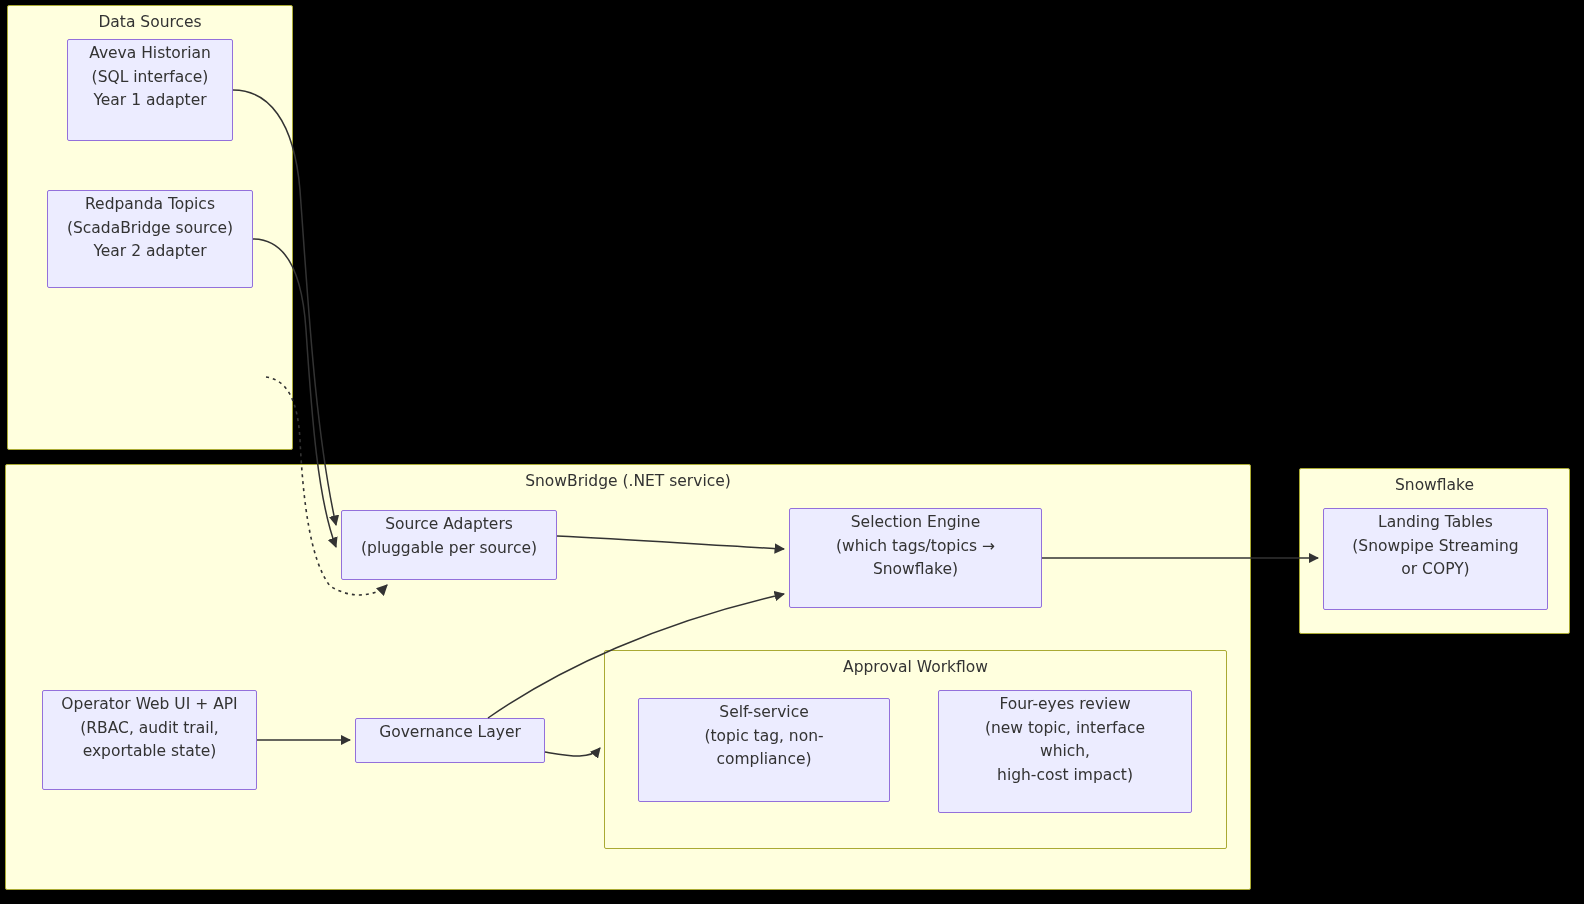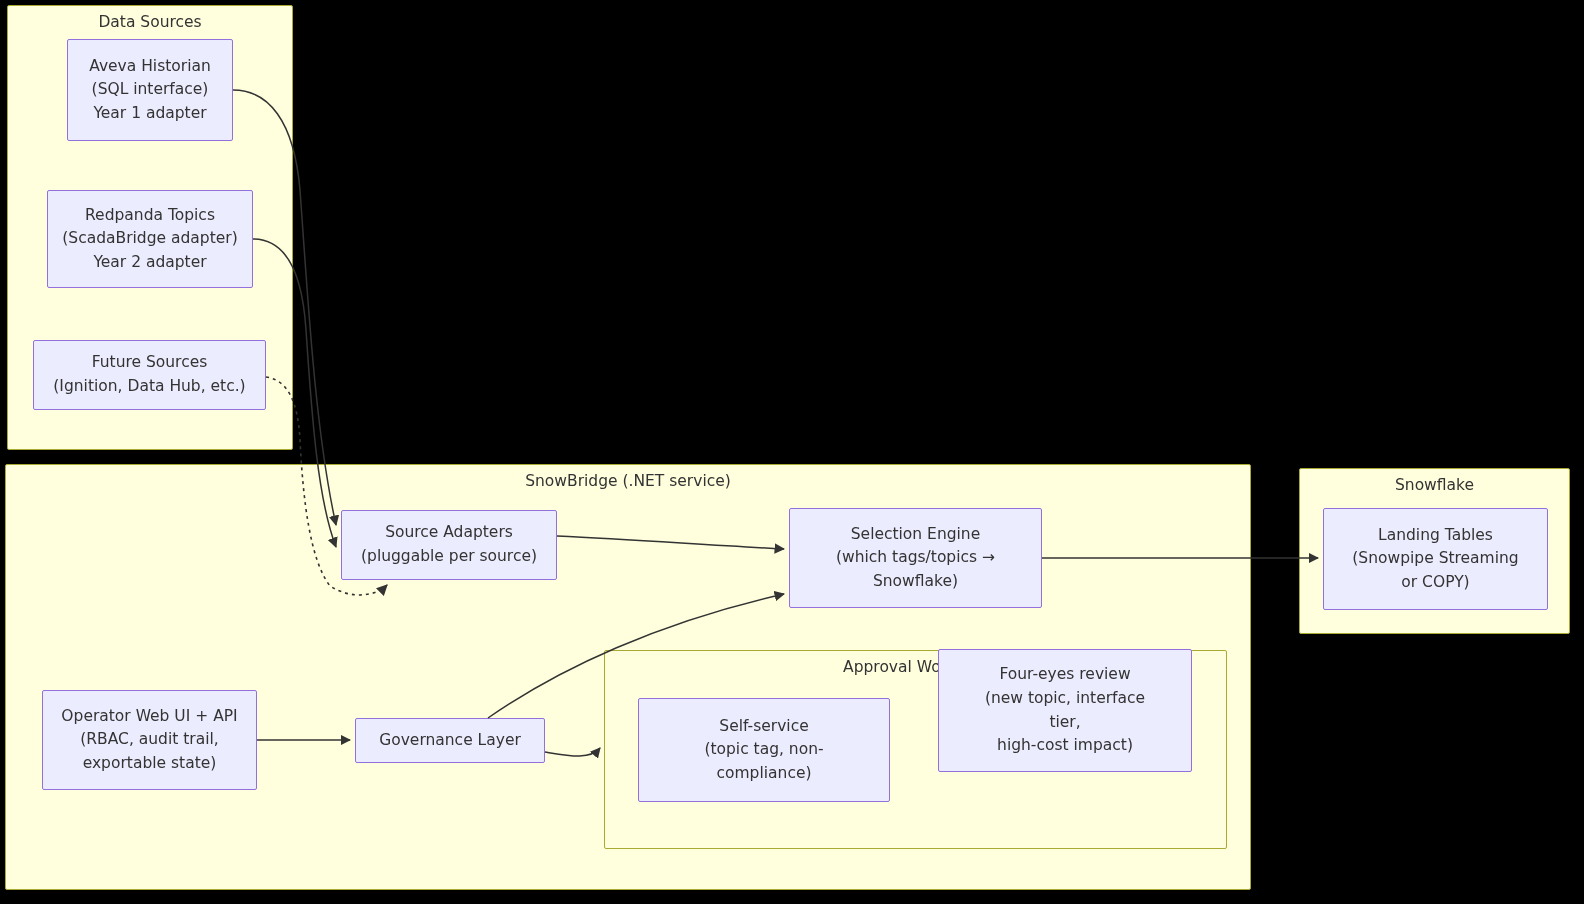--- a/index.html
+++ b/index.html
@@ -38,21 +38,21 @@
     white-space: nowrap;
   }
   
   .node {
     position: absolute;
     background: #ececff;
     border: 1.3px solid #9370db;
     border-radius: 2px;
     box-sizing: border-box;
     display: flex;
-    align-items: center;
+    align-items: flex-start;
     justify-content: center;
     text-align: center;
     color: #333333;
     font-size: 15.5px;
     line-height: 1.52;
     padding: 2px 6px;
   }
   .node .lines {
     width: 100%;
   }
@@ -92,31 +92,25 @@
     <span class="lines">
       <span class="ln">Aveva Historian</span>
       <span class="ln">(SQL interface)</span>
       <span class="ln">Year 1 adapter</span>
     </span>
   </div>
 
   <div class="node" style="left:47px; top:190px; width:206px; height:98px;">
     <span class="lines">
       <span class="ln">Redpanda Topics</span>
-      <span class="ln">(ScadaBridge adapter)</span>
+      <span class="ln">(ScadaBridge source)</span>
       <span class="ln">Year 2 adapter</span>
     </span>
   </div>
 
-  <div class="node" style="left:33px; top:340px; width:233px; height:70px;">
-    <span class="lines">
-      <span class="ln">Future Sources</span>
-      <span class="ln">(Ignition, Data Hub, etc.)</span>
-    </span>
-  </div>
 
   <div class="cluster" style="left:5px; top:464px; width:1246px; height:426px;">
     <div class="cluster-title">SnowBridge (.NET service)</div>
   </div>
 
   <div class="node" style="left:789px; top:508px; width:253px; height:100px;">
     <span class="lines">
       <span class="ln">Selection Engine</span>
       <span class="ln">(which tags/topics →</span>
       <span class="ln">Snowflake)</span>
@@ -149,25 +143,25 @@
   </div>
 
   <div class="node" style="left:638px; top:698px; width:252px; height:104px;">
     <span class="lines">
       <span class="ln">Self-service</span>
       <span class="ln">(topic tag, non-</span>
       <span class="ln">compliance)</span>
     </span>
   </div>
 
-  <div class="node" style="left:938px; top:649px; width:254px; height:123px;">
+  <div class="node" style="left:938px; top:690px; width:254px; height:123px;">
     <span class="lines">
       <span class="ln">Four-eyes review</span>
       <span class="ln">(new topic, interface</span>
-      <span class="ln">tier,</span>
+      <span class="ln">which,</span>
       <span class="ln">high-cost impact)</span>
     </span>
   </div>
 
   <div class="cluster" style="left:1299px; top:468px; width:271px; height:166px;">
     <div class="cluster-title">Snowflake</div>
   </div>
 
   <div class="node" style="left:1323px; top:508px; width:225px; height:102px;">
     <span class="lines">

